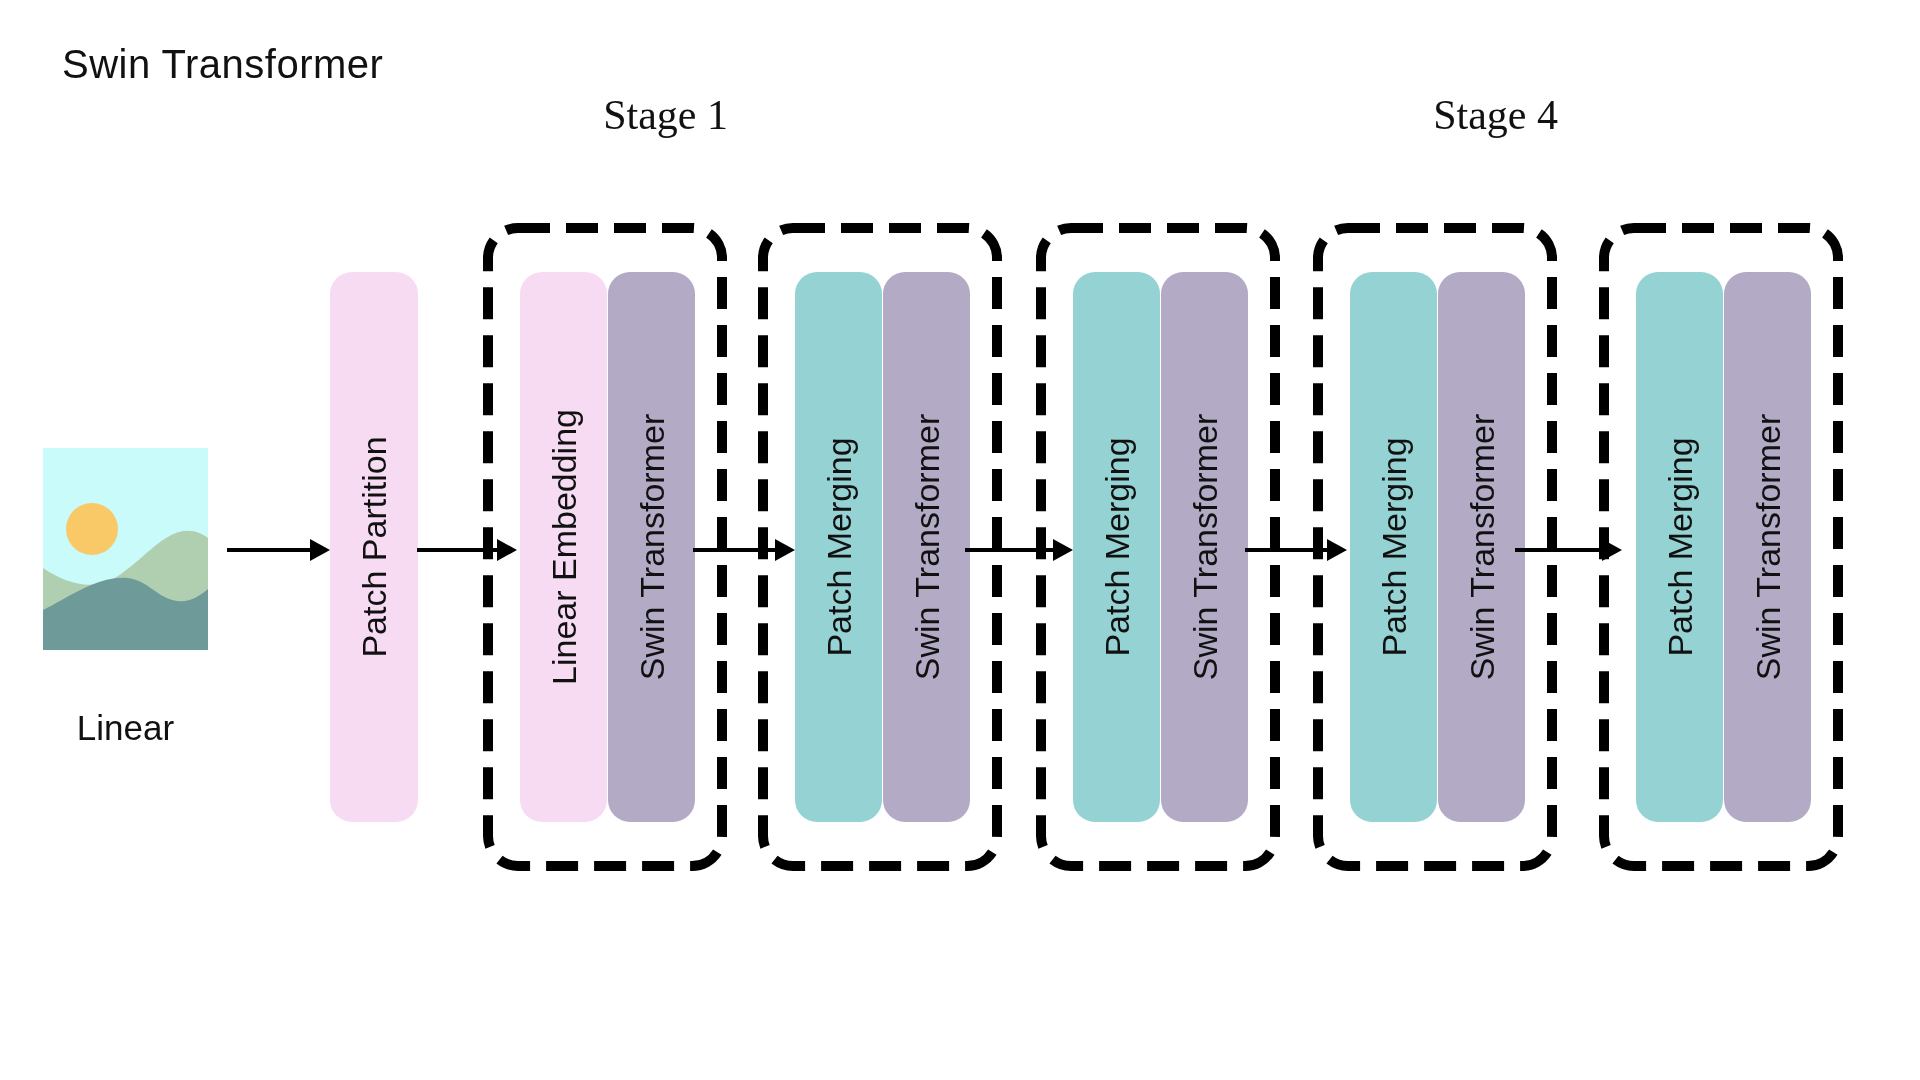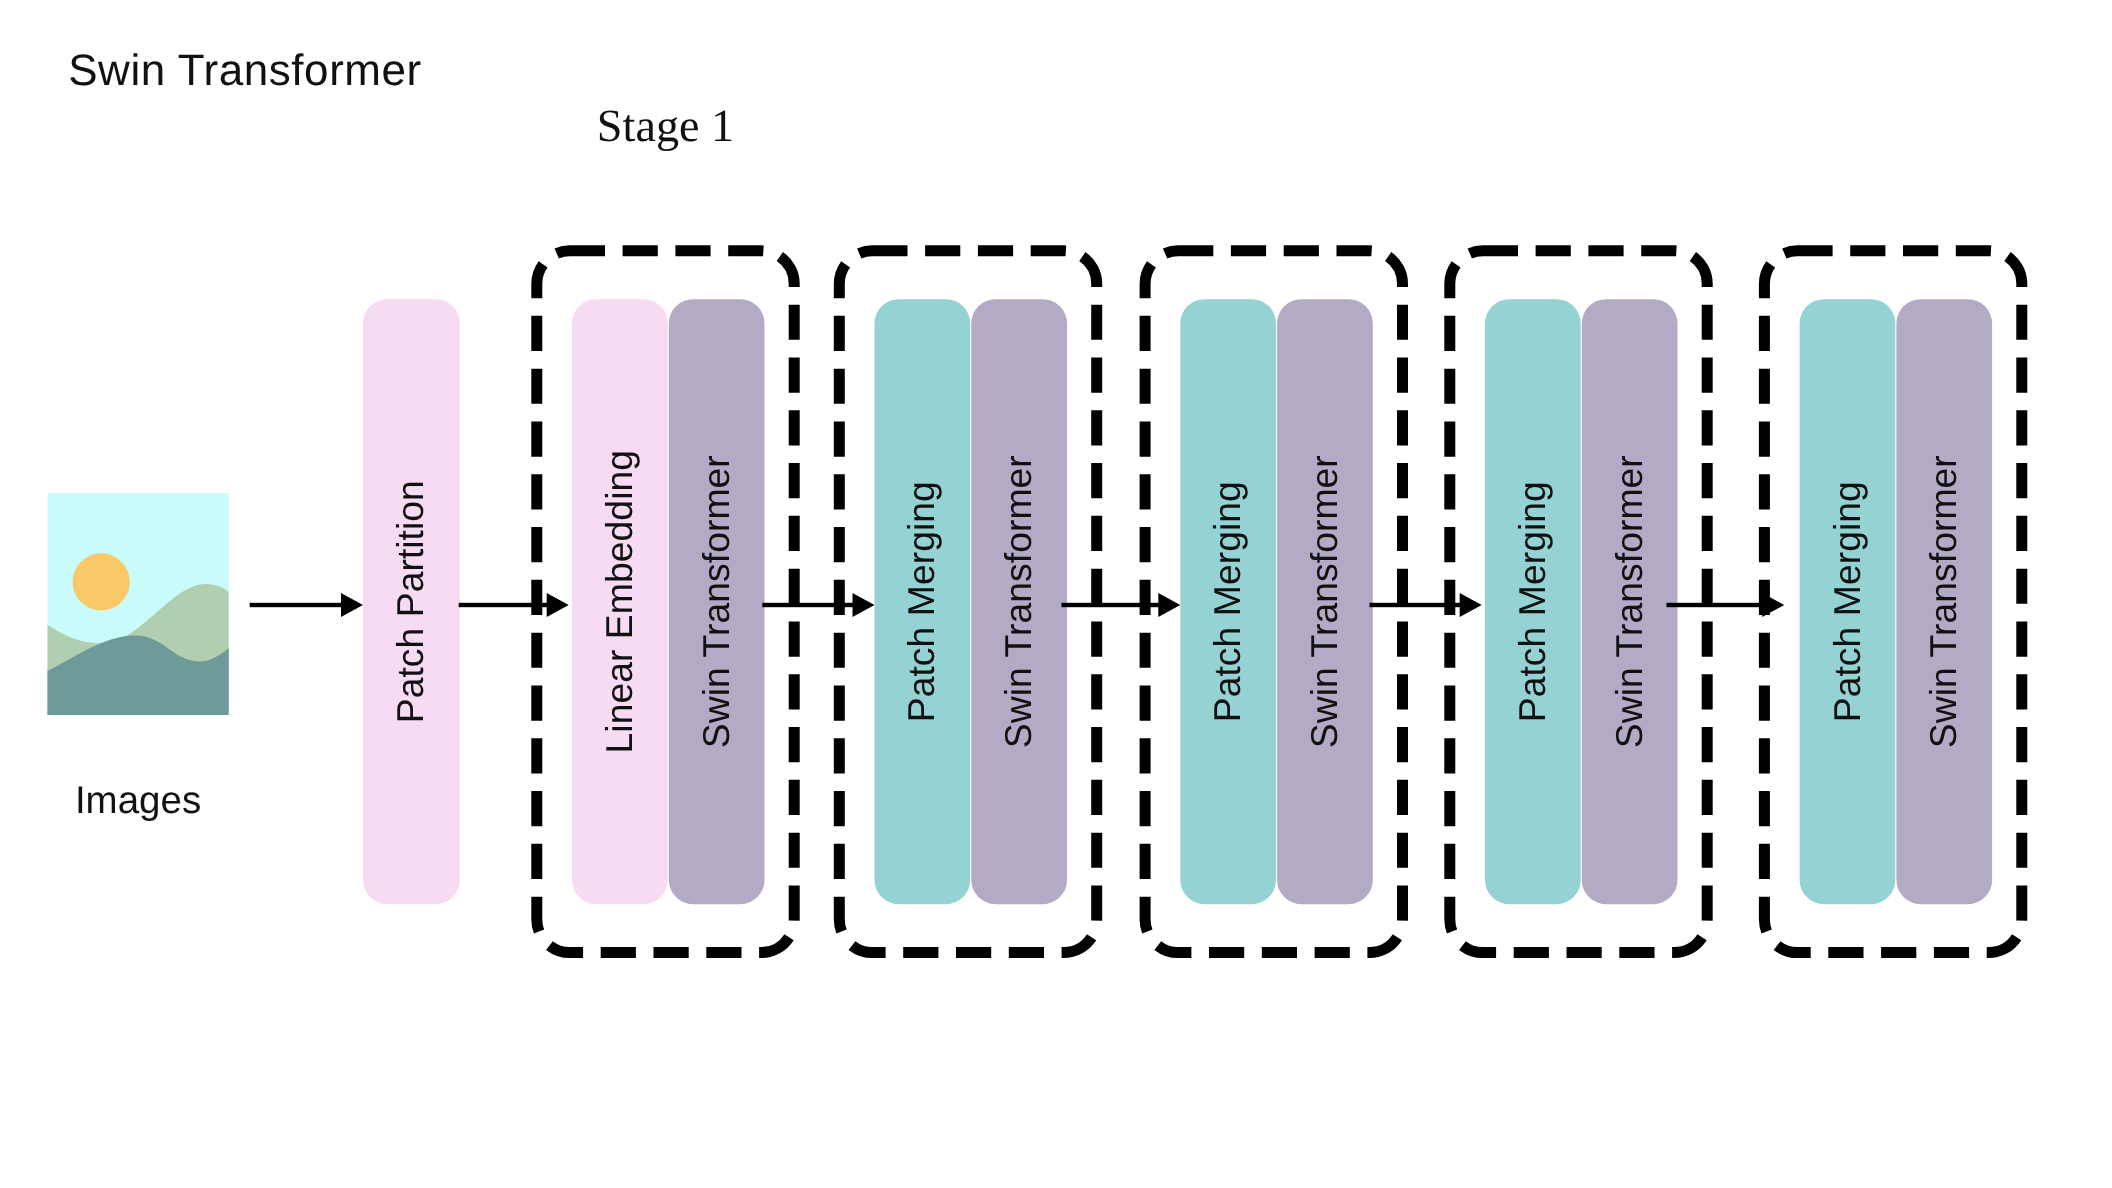--- a/index.html
+++ b/index.html
@@ -5,21 +5,21 @@
   html,body{margin:0;padding:0;background:#ffffff;}
   .canvas{
     position:relative;width:1920px;height:920px;background:#ffffff;
     font-family:"Liberation Sans",sans-serif;color:#111;overflow:hidden;
   }
   .title{
     position:absolute;left:62px;top:42px;font-size:40px;letter-spacing:.5px;color:#111;
   }
   .stage-label{
     position:absolute;top:88px;width:246px;height:54px;line-height:54px;
-    text-align:center;font-family:"Liberation Serif",serif;font-size:42px;color:#111;
+    text-align:right;font-family:"Liberation Serif",serif;font-size:42px;color:#111;
   }
   .stage{
     position:absolute;top:222px;width:246px;height:650px;
   }
   .dash-rect{position:absolute;left:0;top:0;}
   .dash-rect rect{fill:none;stroke:var(--line);stroke-width:10;stroke-dasharray:32 16;}
   .bar{
     position:absolute;top:50px;width:87px;height:550px;border-radius:22px;
   }
   .bar.pink{background:var(--pink);}
@@ -52,27 +52,28 @@
 <div class="canvas">
 
   <div class="title">Swin Transformer</div>
 
   <svg class="image-thumb" width="165" height="202" viewBox="0 0 165 202">
     <rect x="0" y="0" width="165" height="202" style="fill:var(--sky)"></rect>
     <circle cx="49" cy="81" r="26" style="fill:var(--sun)"></circle>
     <path d="M0,120 C30,140 55,142 78,126 C102,109 116,90 136,84 C147,81 157,84 165,90 L165,202 L0,202 Z" style="fill:var(--hillback)"></path>
     <path d="M0,162 C25,150 55,127 85,130 C106,133 114,150 134,153 C146,155 157,148 165,141 L165,202 L0,202 Z" style="fill:var(--hillfront)"></path>
   </svg>
-  <div class="images-caption">Images</div>
+  <div class="images-caption">Linear</div>
 
   <div class="pp-bar">
     <span class="vlabel">Patch Partition</span>
   </div>
 
   <div class="stage-label" style="left:482px">Stage 1</div>
+  <div class="stage-label" style="left:1312px">Stage 4</div>
 
   <div class="stage" style="left:482px">
     <svg class="dash-rect" width="246" height="650" viewBox="0 0 246 650">
       <rect x="6" y="6" width="234" height="638" rx="30"></rect>
     </svg>
     <div class="bar pink" style="left:38px">
       <span class="vlabel">Linear Embedding</span>
     </div>
     <div class="bar purple" style="left:126px">
       <span class="vlabel">Swin Transformer</span>

